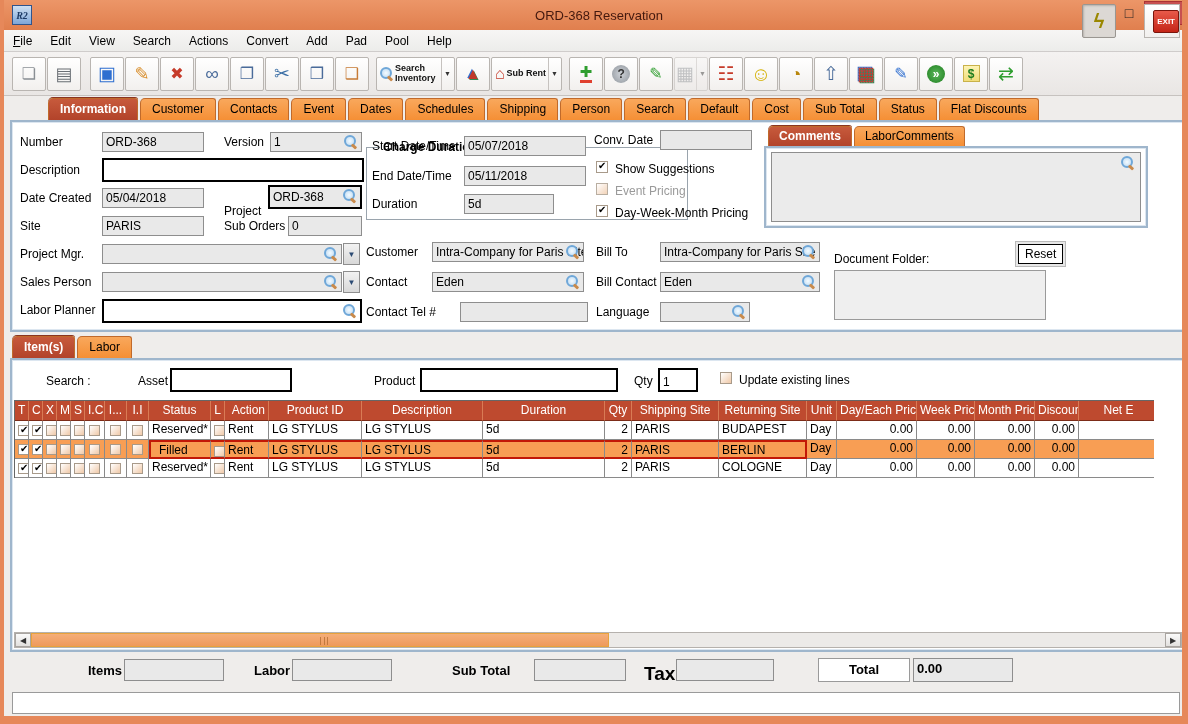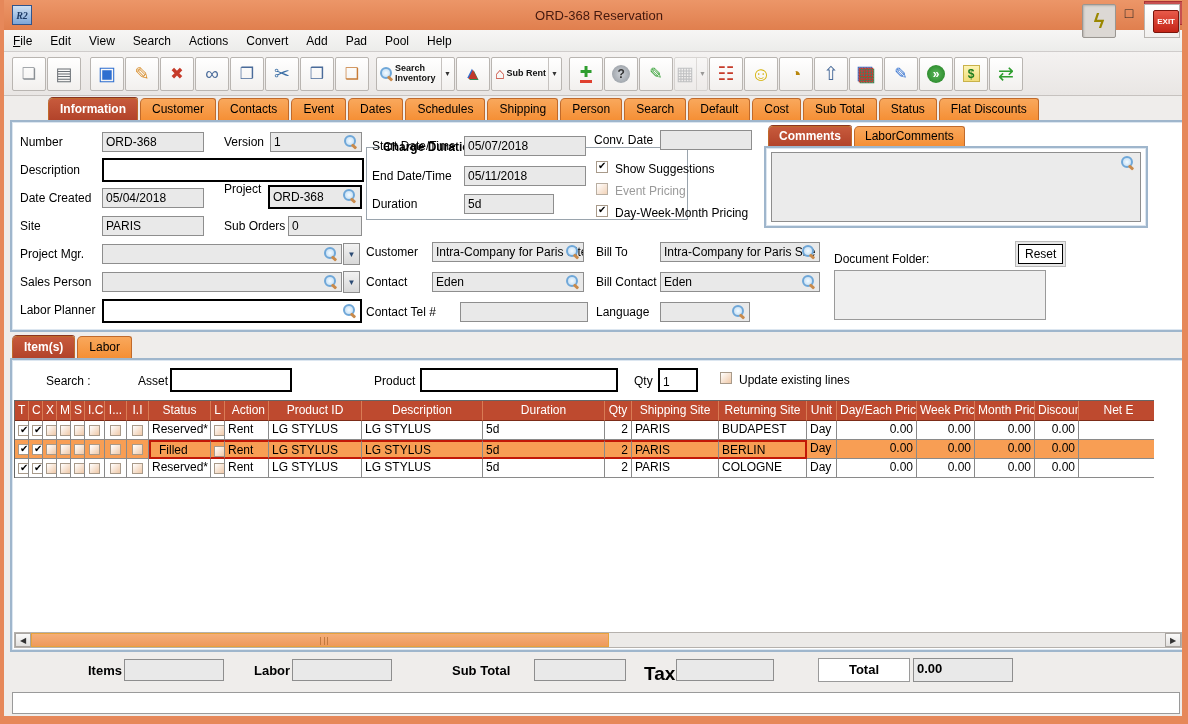--- a/index.html
+++ b/index.html
@@ -241,21 +241,21 @@
     <div class="f-gray" style="left:90px;top:10px;width:102px;">ORD-368</div>
     <span class="lbl" style="left:212px;top:13px;">Version</span>
     <div class="f-gray" style="left:258px;top:10px;width:92px;">1</div>
     <span class="mag infield" style="left:332px;top:13px;"></span>
 
     <span class="lbl" style="left:8px;top:41px;">Description</span>
     <div class="f-white" style="left:90px;top:36px;width:262px;"></div>
 
     <span class="lbl" style="left:8px;top:69px;">Date Created</span>
     <div class="f-gray" style="left:90px;top:66px;width:102px;">05/04/2018</div>
-    <span class="lbl" style="left:212px;top:60px;text-align:right;">Project</span>
+    <span class="lbl" style="left:212px;top:82px;text-align:right;">Project</span>
     <div class="f-grayblk" style="left:256px;top:63px;width:94px;">ORD-368</div>
     <span class="mag infield" style="left:331px;top:67px;"></span>
 
     <span class="lbl" style="left:8px;top:97px;">Site</span>
     <div class="f-gray" style="left:90px;top:94px;width:102px;">PARIS</div>
     <span class="lbl" style="left:212px;top:97px;">Sub Orders</span>
     <div class="f-gray" style="left:276px;top:94px;width:74px;">0</div>
 
     <span class="lbl" style="left:8px;top:125px;">Project Mgr.</span>
     <div class="f-gray" style="left:90px;top:122px;width:240px;"></div>

